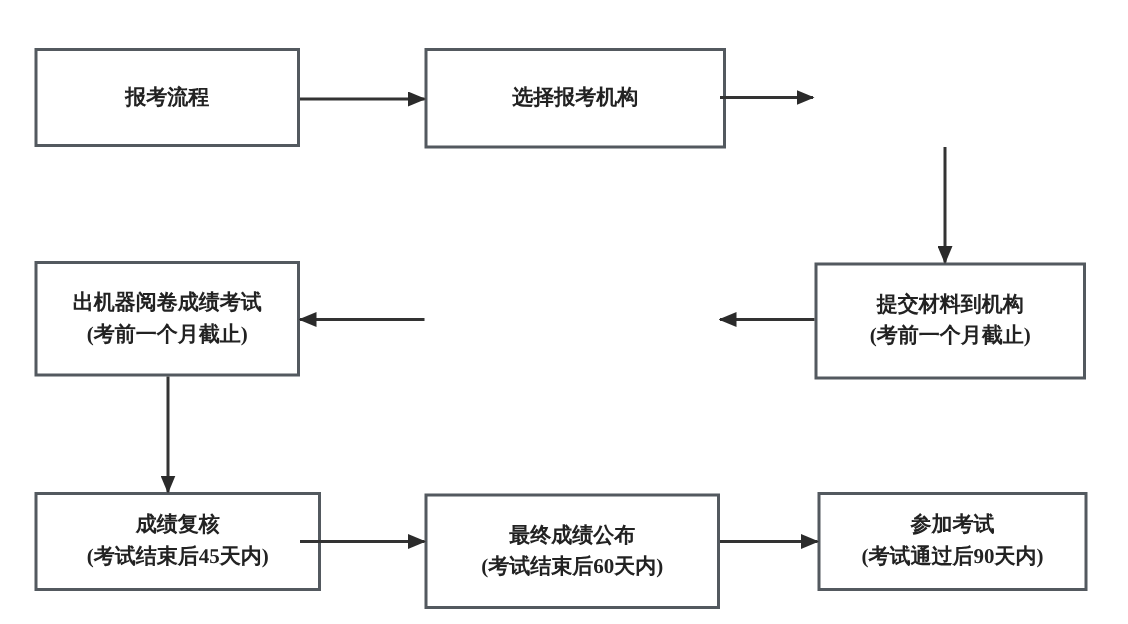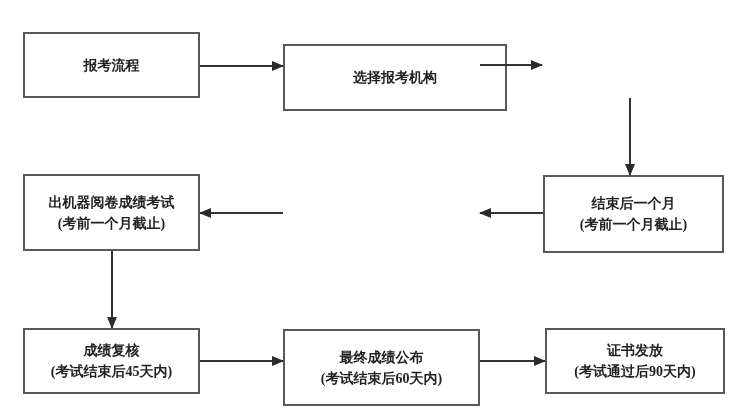--- a/index.html
+++ b/index.html
@@ -45,43 +45,43 @@
   }
 </style>
 </head>
 <body>
 
 <div class="canvas">
 
   <div class="node" style="left:23px; top:32px; width:177px; height:66px;">
     <span class="node-label">报考流程</span>
   </div>
-  <div class="node" style="left:283px; top:32px; width:224px; height:67px;margin-top:12px;">
+  <div class="node" style="left:283px; top:32px; width:201px; height:67px;">
     <span class="node-label">选择报考机构</span>
   </div>
 
   <div class="node" style="left:23px; top:174px; width:177px; height:77px;">
     <span class="node-label">出机器阅卷成绩考试
 (考前一个月截止)</span>
   </div>
   <div class="node" style="left:543px; top:175px; width:181px; height:78px;">
-    <span class="node-label">结束后一个月
+    <span class="node-label">提交材料到机构
 (考前一个月截止)</span>
   </div>
 
-  <div class="node" style="left:23px; top:328px; width:177px; height:66px;align-items:center;">
+  <div class="node" style="left:23px; top:328px; width:191px; height:66px;align-items:center;">
     <span class="node-label">成绩复核
 (考试结束后45天内)</span>
   </div>
   <div class="node" style="left:283px; top:329px; width:197px; height:77px;">
     <span class="node-label">最终成绩公布
 (考试结束后60天内)</span>
   </div>
   <div class="node" style="left:545px; top:328px; width:180px; height:66px;">
-    <span class="node-label">证书发放
+    <span class="node-label">参加考试
 (考试通过后90天内)</span>
   </div>
 
   <svg class="arrows" width="752" height="416" viewBox="0 0 752 416">
     <defs>
       <marker id="arrowhead" markerWidth="12" markerHeight="10" refX="11" refY="5" orient="auto" markerUnits="userSpaceOnUse">
         <path d="M0,0 L12,5 L0,10 Z" fill="#2b2b2b"></path>
       </marker>
     </defs>
     <line x1="200" y1="66" x2="283" y2="66" marker-end="url(#arrowhead)"></line>

